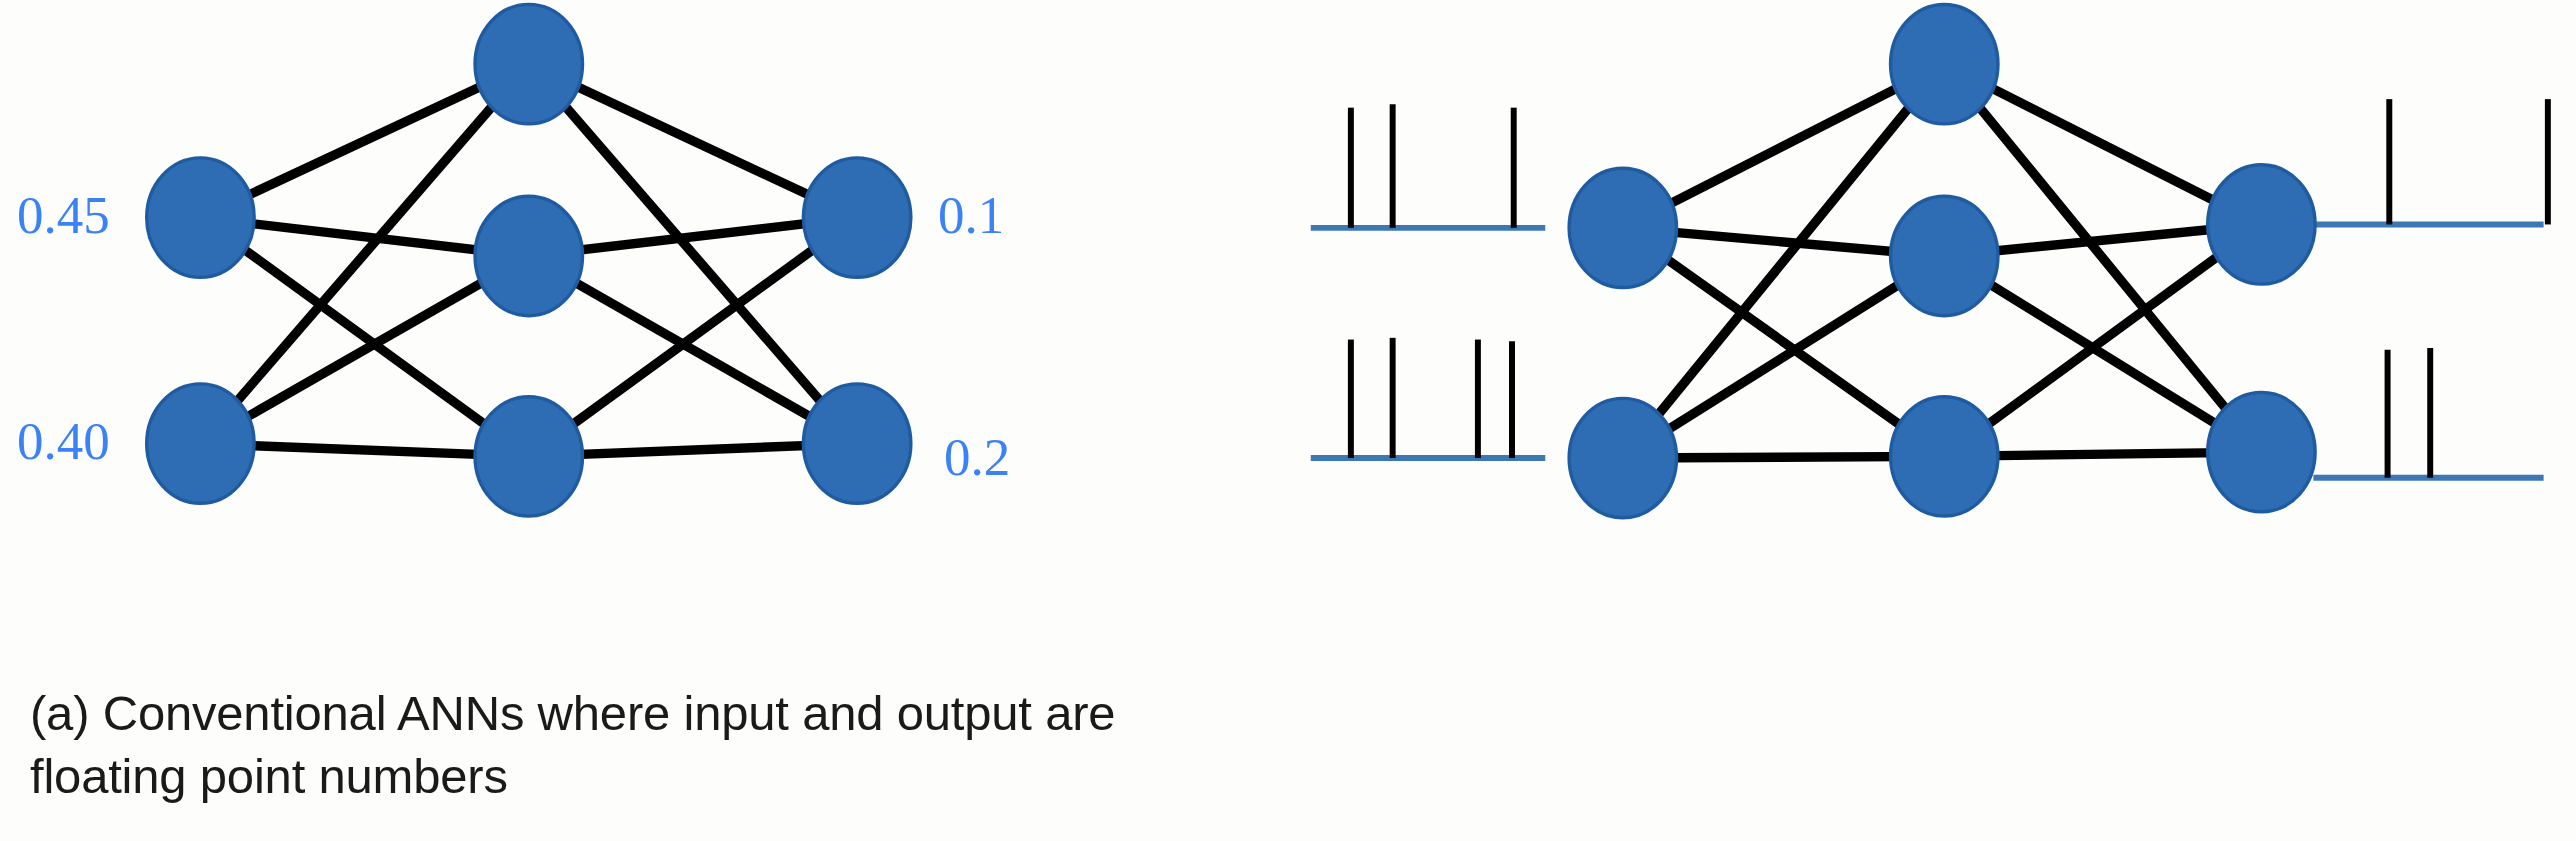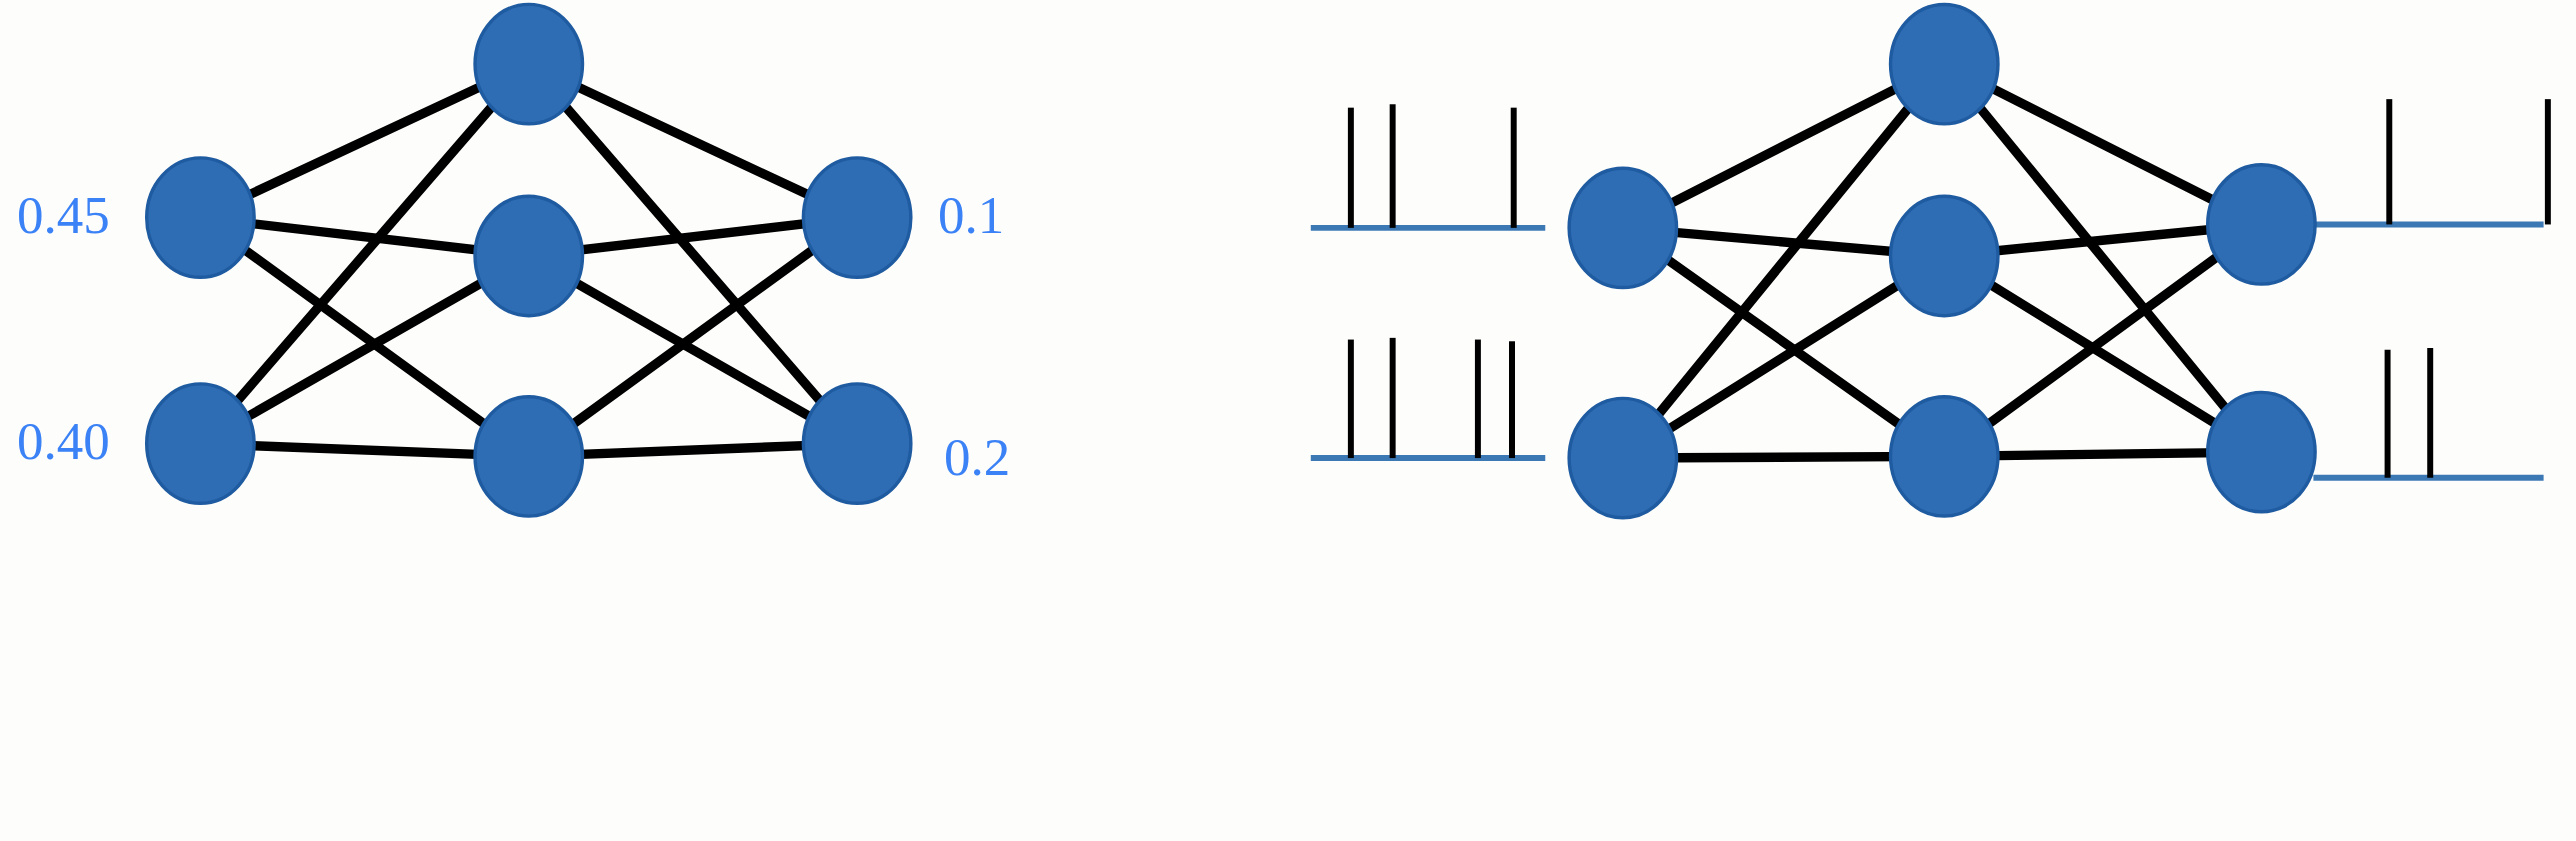--- a/index.html
+++ b/index.html
@@ -82,20 +82,21 @@
         <ellipse cx="1005" cy="255" rx="63" ry="70"></ellipse>
         <ellipse cx="1005" cy="520" rx="63" ry="70"></ellipse>
       </g>
     </svg>
 
     <div class="io-label" style="left:17px;  top:189px;">0.45</div>
     <div class="io-label" style="left:17px;  top:415px;">0.40</div>
     <div class="io-label" style="left:938px;top:189px;">0.1</div>
     <div class="io-label" style="left:938px;top:431px;margin-left:6px;">0.2</div>
 
+    <div class="caption" id="caption-a">(a) Conventional ANNs where input and output are floating point numbers</div>
   </div>
 
   <div class="panel" id="panel-b">
 
     <svg class="net-svg" width="1382" height="674" viewBox="0 0 1621 790">
 
       <g>
         <line x1="137" y1="267" x2="412" y2="267" stroke="#3c78b4" stroke-width="7"></line>
         <line x1="184" y1="267" x2="184" y2="126" stroke="#000000" stroke-width="7"></line>
         <line x1="233" y1="267" x2="233" y2="122" stroke="#000000" stroke-width="7"></line>

